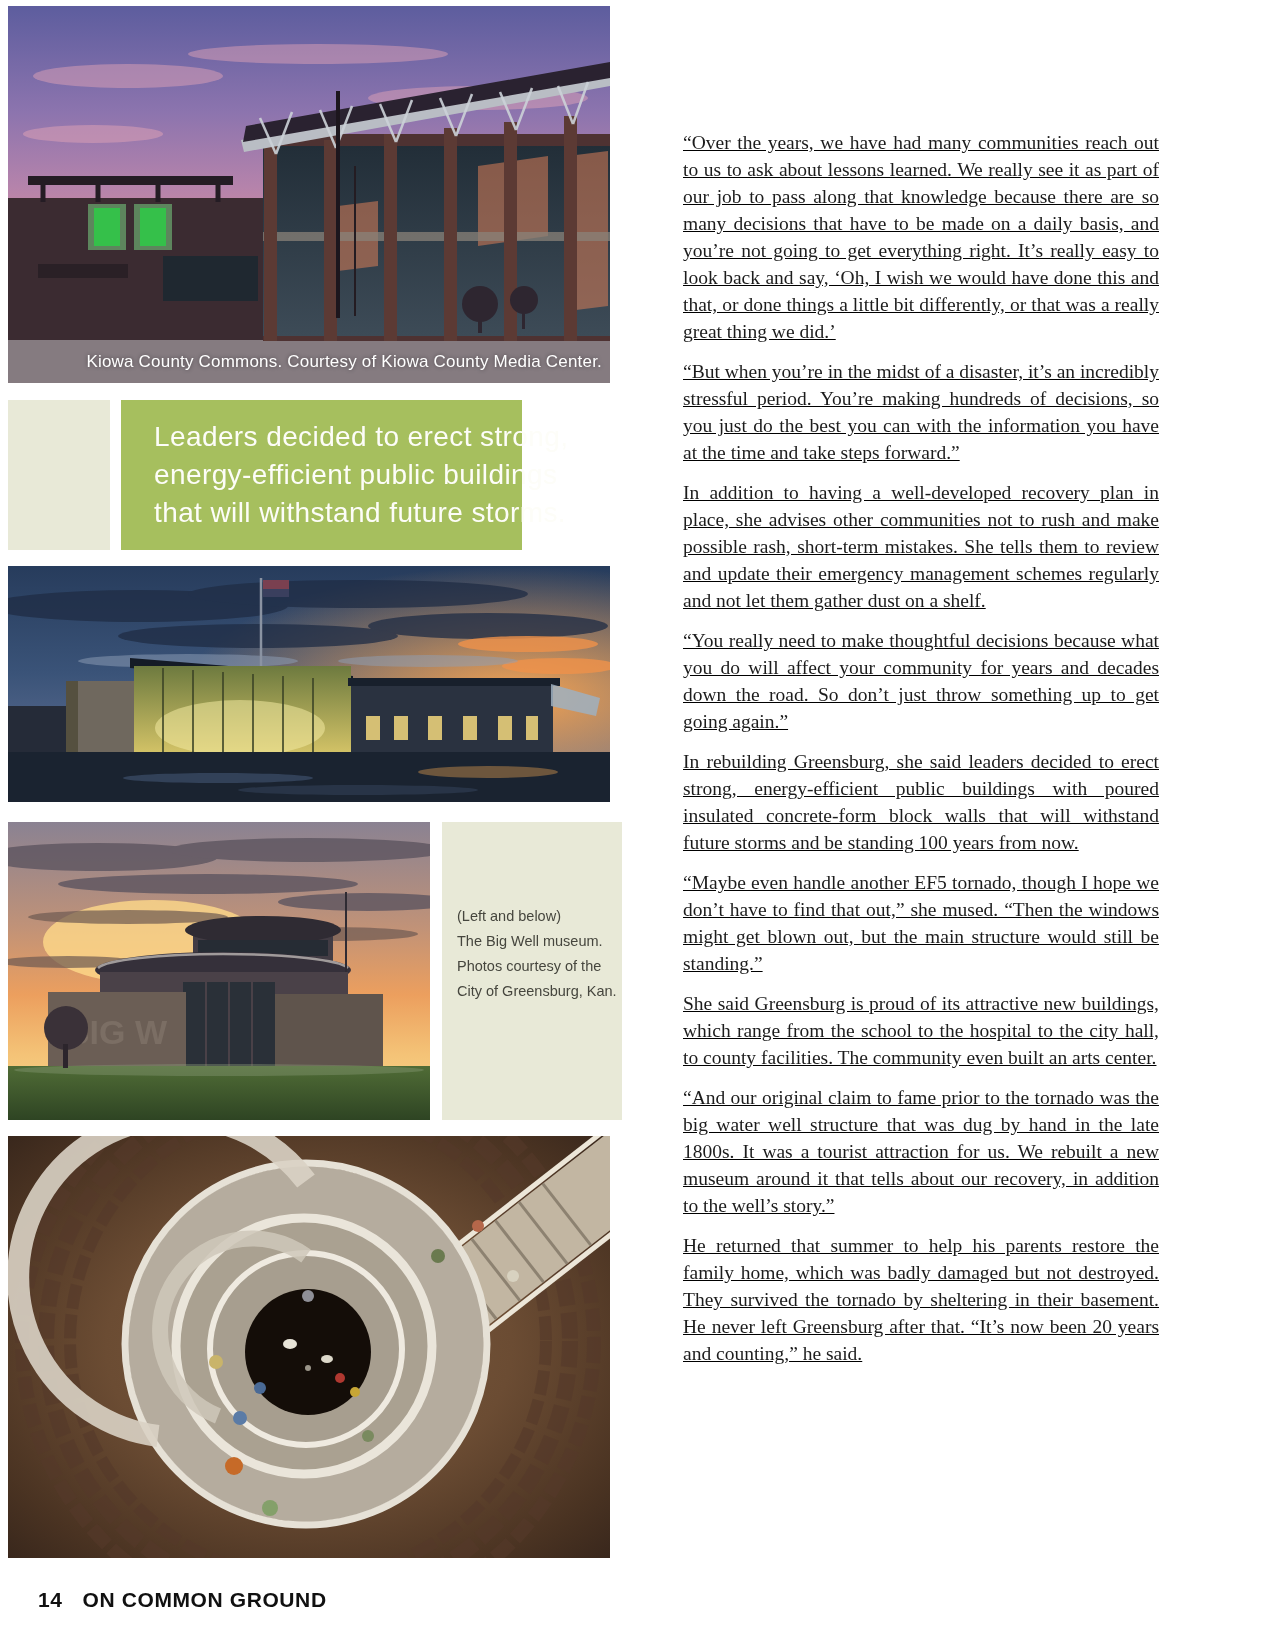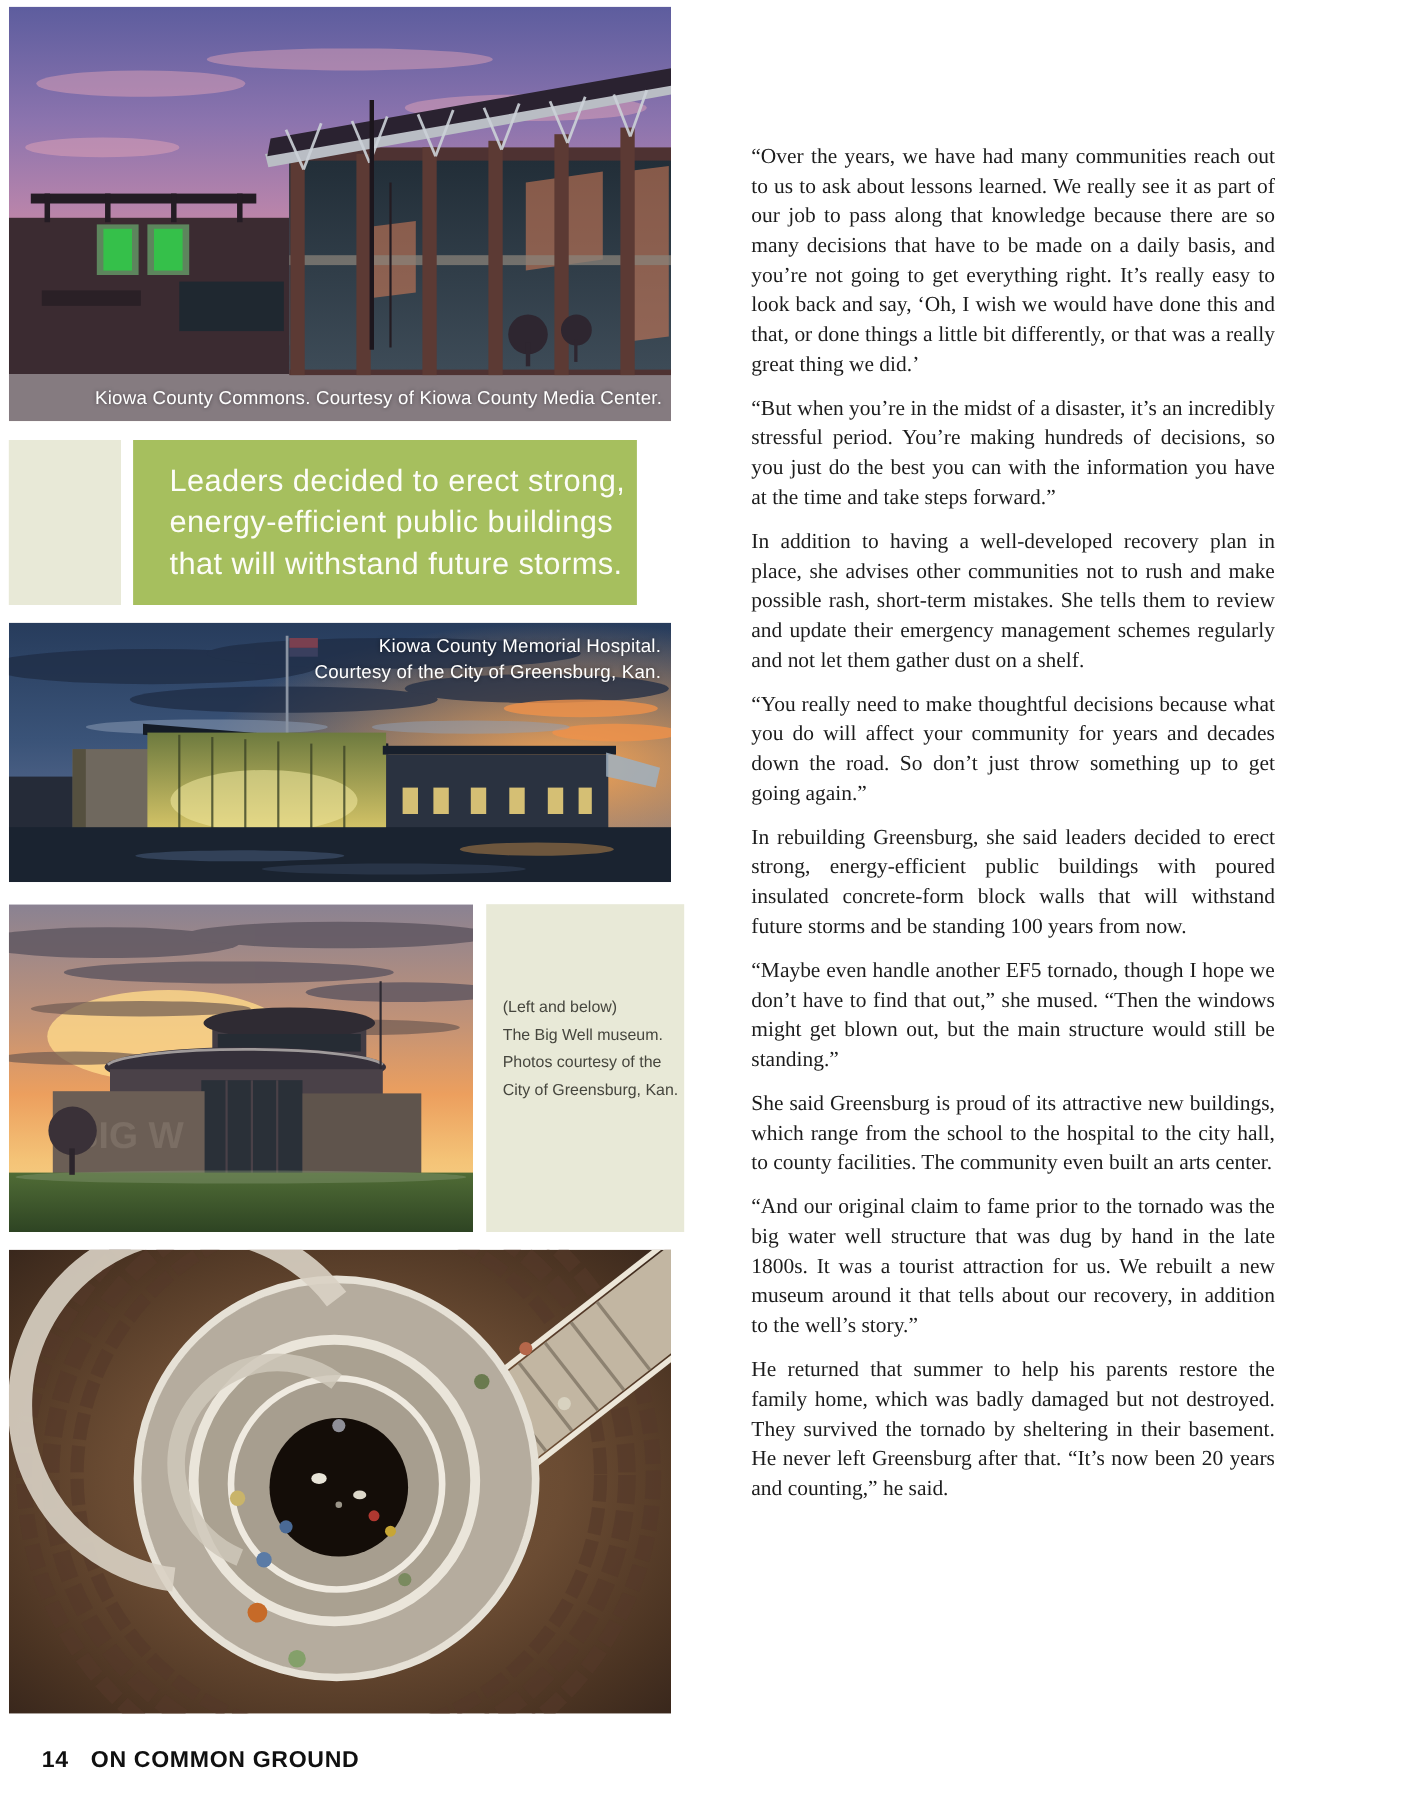--- a/index.html
+++ b/index.html
@@ -16,32 +16,32 @@
   #photo4{left:8px;top:1136px;width:602px;height:422px;}
 
   .cap{position:absolute;color:#ffffff;font-size:17px;line-height:23px;
        text-shadow:0 0 4px rgba(0,0,0,.45);letter-spacing:.2px;}
   .cap-br{right:8px;bottom:10px;text-align:right;white-space:nowrap;margin-top:16px;}
   .cap-tr{right:9px;top:10px;text-align:right;}
   .cap-tr span{display:block;}
 
   #beige-square{position:absolute;left:8px;top:400px;width:102px;height:150px;
                 background:#e8e9d7;}
-  #pull-quote{position:absolute;left:121px;top:400px;width:458px;height:150px;
+  #pull-quote{position:absolute;left:121px;top:400px;width:401px;height:150px;
               background:#a6bf5e;display:flex;align-items:center;}
   .pq-text{padding-left:33px;color:#fdfdf8;font-size:28px;line-height:38px;
            letter-spacing:.4px;font-weight:400;}
   .pq-text .pq-line{display:block;white-space:nowrap;}
 
   #side-caption-box{position:absolute;left:442px;top:822px;width:180px;height:298px;
                     background:#e8e9d7;}
   .side-cap-text{margin:82px 0 0 15px;color:#46463e;font-size:14.5px;line-height:25px;}
   .side-cap-text span{display:block;white-space:nowrap;}
 
-  #article{position:absolute;left:683px;top:129px;width:476px;}
+  #article{position:absolute;left:683px;top:129px;width:476px;text-decoration:underline;}
   #article p{margin:0 0 13px 0;font-family:"Liberation Serif", serif;
              font-size:19.5px;line-height:27px;color:#1c1c1c;text-align:justify;}
 
   #page-footer{position:absolute;left:38px;top:1588px;color:#101010;
                font-size:21px;font-weight:bold;letter-spacing:.6px;}
   #page-footer .pgnum{margin-right:20px;}
 </style>
 </head>
 <body>
 
@@ -217,25 +217,20 @@
       </g>
       <polygon points="543,118 592,132 588,150 543,140" fill="#9fb0c0" opacity="0.85"></polygon>
 
       <rect x="0" y="186" width="602" height="50" fill="#1a2330"></rect>
       <g opacity="0.5">
         <ellipse cx="480" cy="206" rx="70" ry="6" fill="#c08a4a"></ellipse>
         <ellipse cx="210" cy="212" rx="95" ry="5" fill="#4a5f80"></ellipse>
         <ellipse cx="350" cy="224" rx="120" ry="5" fill="#36465e"></ellipse>
       </g>
     </svg>
-    <figcaption class="cap cap-tr">
-
-    <span>Kiowa County Memorial Hospital.</span>
-        <span>Courtesy of the City of Greensburg, Kan.</span>
-      </figcaption>
   </figure>
 
   <figure id="photo3" class="photo">
     <svg viewBox="0 0 422 298" preserveAspectRatio="none">
       <defs>
         <linearGradient id="sky3" x1="0" y1="0" x2="0" y2="1">
           <stop offset="0" stop-color="#8a8292"></stop>
             <stop offset="0.35" stop-color="#c09278"></stop>
           <stop offset="0.58" stop-color="#ec9f5e"></stop>
             <stop offset="0.78" stop-color="#f4c377"></stop>

